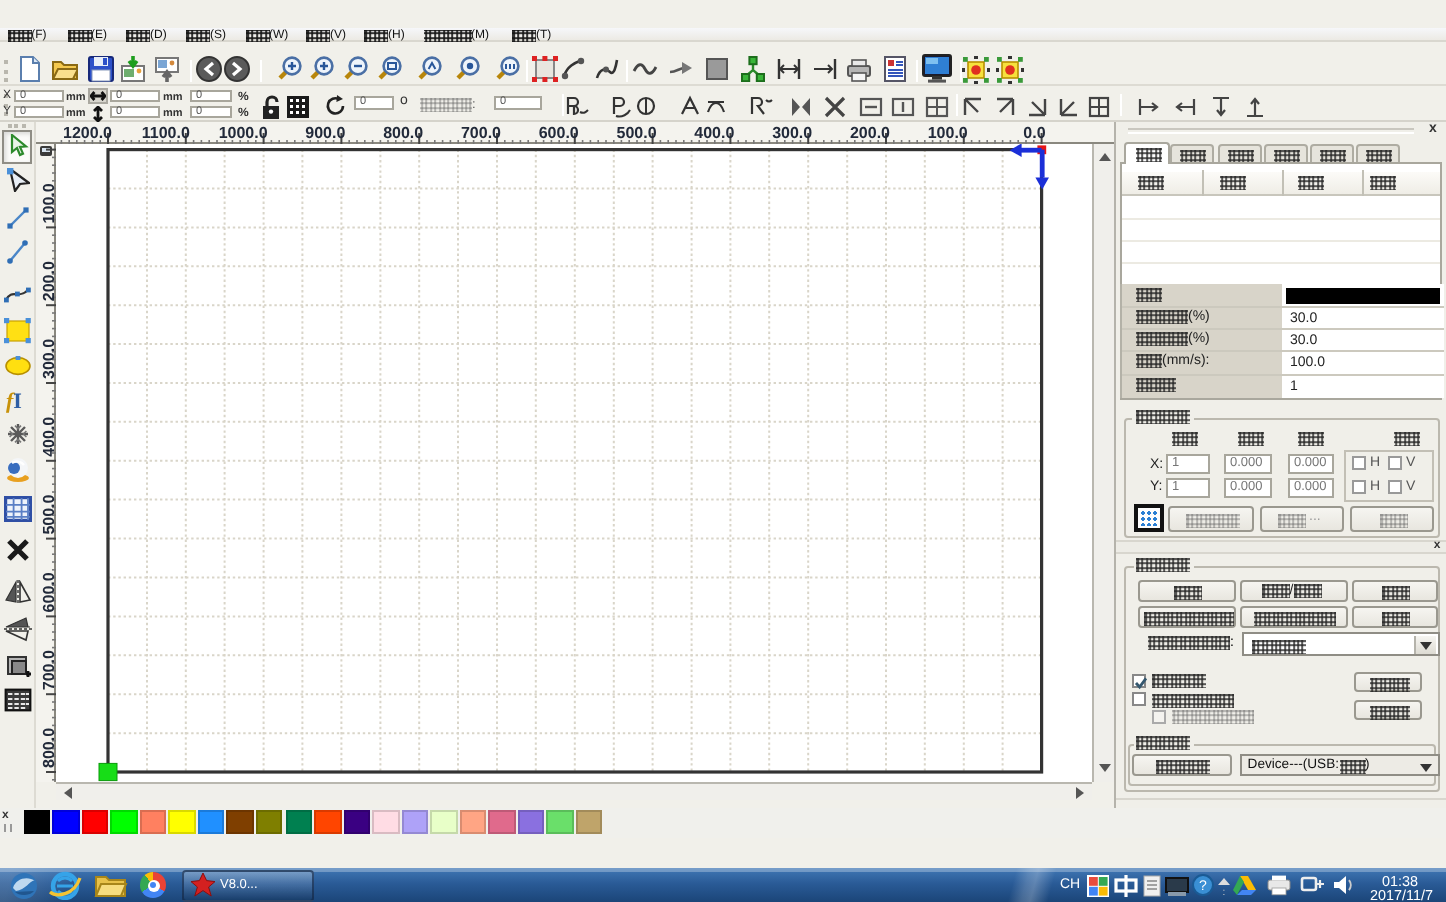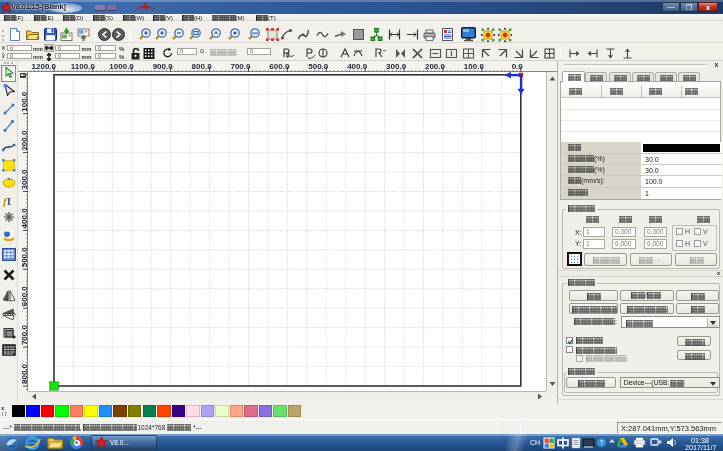--- a/index.html
+++ b/index.html
@@ -5,37 +5,20 @@
 #root div{position:absolute;box-sizing:border-box}
 .hz{display:inline-block;height:7px;vertical-align:top;--c:rgba(35,35,35,.74);background:repeating-linear-gradient(90deg,var(--c) 0 1px,transparent 1px 2.2px),repeating-linear-gradient(0deg,var(--c) 0 1px,transparent 1px 2.2px);background-position:.6px .6px}
 .hz.g{--c:rgba(90,90,90,.38)}
 .btn{background:linear-gradient(#f6f5f1,#e8e6df);border:1px solid #9a988f;border-radius:2px}
 .inp{background:#fff;border:1px solid #a8a69c;font-size:6.5px;color:#333;line-height:7px;padding-left:2px}
 .sep1{width:1px;background:#c9c7bf;border-right:1px solid #fff}
 #root svg{display:block}
 </style></head><body>
 <div id="root">
 
-<div id="title" style="left:0;top:0;width:723px;height:13.5px;background:linear-gradient(90deg,#2e5d9d 0%,#416eae 14%,#33609f 30%,#2b5492 55%,#234677 80%,#1c3a68 100%)">
- <div style="left:0;top:0;width:723px;height:2px;background:rgba(255,255,255,.25)"></div>
- <div style="left:48px;top:3px;width:34px;height:10px;background:radial-gradient(ellipse at 55% 65%,rgba(238,244,250,.95),rgba(200,220,240,.45) 65%,transparent);border-radius:50%"></div>
-      <div style="left:95px;top:4.5px;width:10px;height:5px;background:#8a7aa8;border-radius:1.5px;box-shadow:0 1px 1px #4a3f63"></div>
-      <div style="left:107px;top:4.5px;width:9px;height:5px;background:#7e6fa0;border-radius:1.5px;box-shadow:0 1px 1px #4a3f63"></div>
- <div style="left:135px;top:2px;width:21px;height:8.5px;background:#b02418;clip-path:polygon(48% 0,58% 45%,100% 82%,60% 72%,52% 100%,44% 70%,0 80%,40% 45%)"></div>
- <div style="left:1px;top:1.5px;width:11px;height:11px">
-  <svg width="11" height="11">
-          <path d="M5.5 0 L7 3.5 L11 4 L8 6.5 L9.5 10.5 L5.5 8 L1.5 10.5 L3 6.5 L0 4 L4 3.5 Z" fill="#c41e1e" stroke="#7d1010" stroke-width=".5"></path>
-        </svg>
- </div>
- <div style="left:11px;top:2px;font-size:7.5px;font-weight:bold;letter-spacing:-0.2px;color:#14142a;text-shadow:0 0 2px #fff,0 0 3px #fff">V8.01.15-[Blank]</div>
-
- <div style="left:662px;top:1.5px;width:18px;height:10.5px;background:linear-gradient(#708cab,#3e5a80);border:1px solid #22364e;border-radius:2px 0 0 2px;color:#fff;font-size:8px;text-align:center;line-height:8px">—</div>
- <div style="left:680px;top:1.5px;width:18px;height:10.5px;background:linear-gradient(#708cab,#3e5a80);border:1px solid #22364e;border-radius:0;color:#fff;font-size:7px;text-align:center;line-height:9px">❐</div>
- <div style="left:698px;top:1.5px;width:20px;height:10.5px;background:linear-gradient(#e8927c,#c0392b 40%,#8e2015);border:1px solid #5d120a;border-radius:0 2px 2px 0;color:#fff;font-size:8px;font-weight:bold;text-align:center;line-height:9px">x</div>
-</div>
 
 <div id="menu" style="left:0;top:13.5px;width:723px;height:7.5px;background:linear-gradient(#f6f7fa,#eceae4);border-bottom:1px solid #d9d7cf">
  <span style="position:absolute;left:3.6px;top:1px;font-size:6px;color:#111"><i class="hz" style="width:12px;height:6px;--c:rgba(20,20,20,.85)"></i>(F)</span>
  <span style="position:absolute;left:33.5px;top:1px;font-size:6px;color:#111"><i class="hz" style="width:12px;height:6px;--c:rgba(20,20,20,.85)"></i>(E)</span>
  <span style="position:absolute;left:63px;top:1px;font-size:6px;color:#111"><i class="hz" style="width:12px;height:6px;--c:rgba(20,20,20,.85)"></i>(D)</span>
  <span style="position:absolute;left:93px;top:1px;font-size:6px;color:#111"><i class="hz" style="width:12px;height:6px;--c:rgba(20,20,20,.85)"></i>(S)</span>
  <span style="position:absolute;left:122.5px;top:1px;font-size:6px;color:#111"><i class="hz" style="width:12px;height:6px;--c:rgba(20,20,20,.85)"></i>(W)</span>
  <span style="position:absolute;left:153px;top:1px;font-size:6px;color:#111"><i class="hz" style="width:12px;height:6px;--c:rgba(20,20,20,.85)"></i>(V)</span>
  <span style="position:absolute;left:182px;top:1px;font-size:6px;color:#111"><i class="hz" style="width:12px;height:6px;--c:rgba(20,20,20,.85)"></i>(H)</span>
  <span style="position:absolute;left:211.5px;top:1px;font-size:6px;color:#111"><i class="hz" style="width:24px;height:6px;--c:rgba(20,20,20,.85)"></i>(M)</span>
@@ -1053,28 +1036,20 @@
       <div style="left:186.1px;top:1px;width:13.6px;height:11.5px;background:#ffdce4;outline:1px solid rgba(0,0,0,.15);outline-offset:-1px"></div>
       <div style="left:200.7px;top:1px;width:13.6px;height:11.5px;background:#aea2f8;outline:1px solid rgba(0,0,0,.15);outline-offset:-1px"></div>
       <div style="left:215.2px;top:1px;width:13.6px;height:11.5px;background:#e8ffc8;outline:1px solid rgba(0,0,0,.15);outline-offset:-1px"></div>
       <div style="left:229.8px;top:1px;width:13.6px;height:11.5px;background:#ffa584;outline:1px solid rgba(0,0,0,.15);outline-offset:-1px"></div>
       <div style="left:244.3px;top:1px;width:13.6px;height:11.5px;background:#e06a8c;outline:1px solid rgba(0,0,0,.15);outline-offset:-1px"></div>
       <div style="left:258.9px;top:1px;width:13.6px;height:11.5px;background:#8a70e0;outline:1px solid rgba(0,0,0,.15);outline-offset:-1px"></div>
       <div style="left:273.4px;top:1px;width:13.6px;height:11.5px;background:#6adf6a;outline:1px solid rgba(0,0,0,.15);outline-offset:-1px"></div>
       <div style="left:287.9px;top:1px;width:13.6px;height:11.5px;background:#bfa46a;outline:1px solid rgba(0,0,0,.15);outline-offset:-1px"></div>
     </div>
 
-<div id="status" style="left:0;top:419px;width:723px;height:15px;background:#f0f0ec;border-top:1px solid #fff">
-      <span style="position:absolute;left:3px;top:4px;font-size:6.5px;color:#222">---* <i class="hz" style="width:66px;height:6.5px"></i>, <i class="hz" style="width:54px;height:6.5px"></i>1024*768 <i class="hz" style="width:24px;height:6.5px"></i> *---</span>
-      <div style="left:497px;top:1.5px;width:1px;height:12px;background:#bdbbb3;border-right:1px solid #fff"></div>
-      <div style="left:520px;top:1.5px;width:1px;height:12px;background:#bdbbb3;border-right:1px solid #fff"></div>
-      <div style="left:617px;top:1.5px;width:105px;height:12px;border:1px solid;border-color:#9a9a92 #fff #fff #9a9a92;background:#f0f0ec">
-        <span style="position:absolute;left:3px;top:1.8px;font-size:7.5px;color:#222">X:287.041mm,Y:573.563mm</span>
-      </div>
-    </div>
 
 <div id="taskbar" style="left:0;top:434px;width:723px;height:17px;background:linear-gradient(#4178b5,#2a5b97 45%,#1b4578)">
       <div style="left:0;top:0;width:723px;height:2px;background:rgba(255,255,255,.28)"></div>
       <div style="left:495px;top:0;width:40px;height:17px;background:linear-gradient(105deg,transparent 30%,rgba(255,255,255,.18) 45%,rgba(255,255,255,.25) 55%,transparent 75%)"></div>
       <div style="left:0px;top:0;width:60px;height:17px;background:linear-gradient(105deg,rgba(255,255,255,.15) 10%,transparent 60%)"></div>
       <div style="left:5px;top:2px;width:14px;height:14px">
         <svg width="14" height="14">
           <circle cx="7" cy="7" r="6.5" fill="#2f74b8"></circle>
           <path d="M1.5 8 C3 3 9 2 12.5 4.5 C11 3 8 9 3 9.5 Z" fill="#cfe4f5" opacity=".9"></path>
           <path d="M2.5 10 a5.5 3.5 0 0 0 9.5 -0.5" fill="#1d4f85" opacity=".8"></path>

